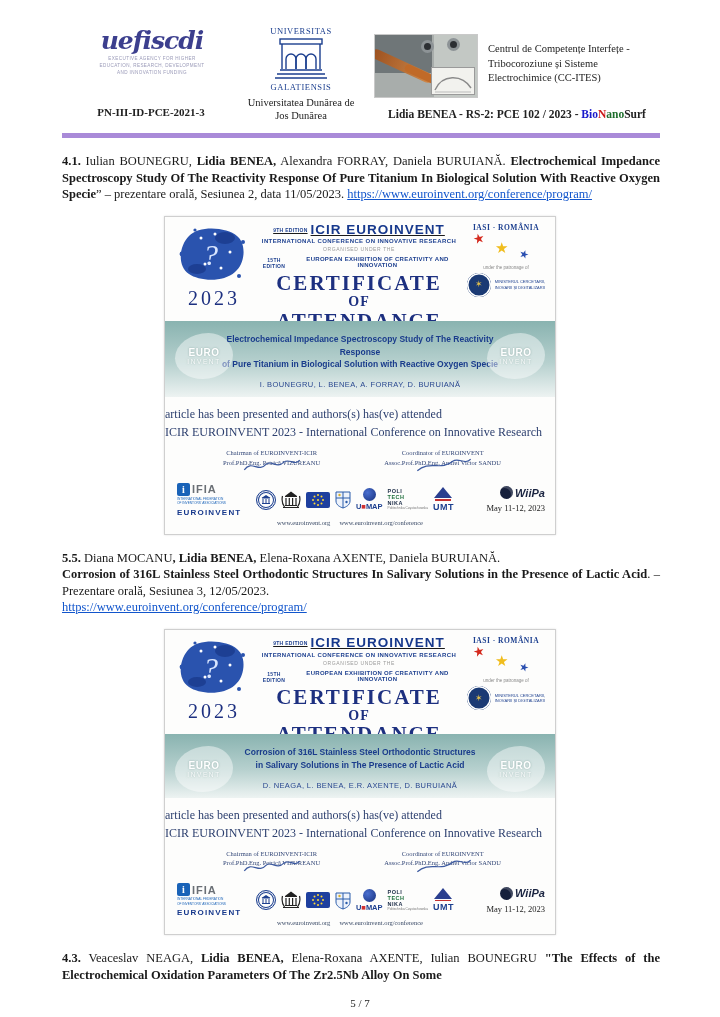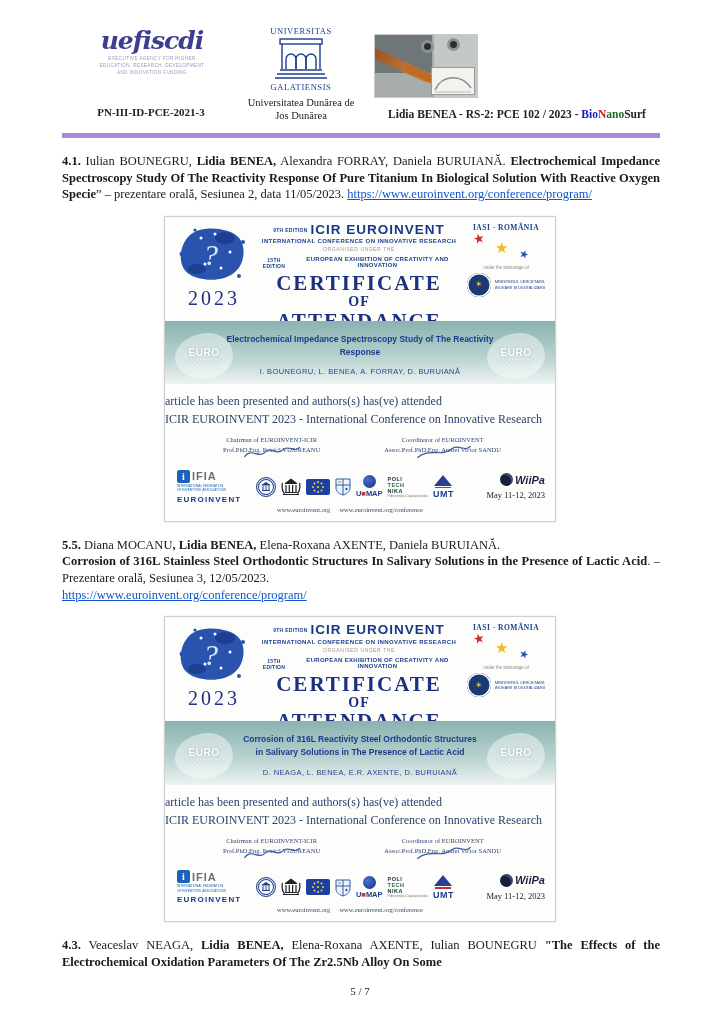--- a/index.html
+++ b/index.html
@@ -39,21 +39,21 @@
   .para { margin:15px 60px 0 62px; font-size:12.5px; line-height:1.33; text-align:justify; }
   .para b { font-weight:bold; }
   a.doclink { color:#1155cc; text-decoration:underline; cursor:pointer; }
 
   
   .cert { width:392px; margin:13px auto 0; background:#fdfdfc; border:1px solid #cfcfcf; box-shadow:0 0 2px rgba(0,0,0,.12); }
   .cert-top { position:relative; height:104px; }
   .splash { position:absolute; left:10px; top:8px; }
   .year { position:absolute; left:14px; top:70px; width:70px; text-align:center; font-size:20px; color:#1d3080; letter-spacing:3px; font-family:"Liberation Serif", serif; }
   .ct-center { position:absolute; left:92px; right:94px; top:6px; text-align:center; }
-  .row-ed { display:flex; justify-content:center; align-items:flex-start; gap:3px; }
+  .row-ed { display:flex; justify-content:center; align-items:flex-start; gap:3px;text-decoration:underline; }
   .ed-label { font-family:"Liberation Sans", sans-serif; font-weight:bold; font-size:5px; color:#1c3f8f; margin-top:4px; letter-spacing:.3px; }
   .icir { font-family:"Liberation Sans", sans-serif; font-weight:bold; font-size:13.5px; color:#16388c; letter-spacing:1px; line-height:1; }
   .conf-sub { font-family:"Liberation Sans", sans-serif; font-weight:bold; font-size:6px; color:#1c3f8f; letter-spacing:.4px; margin-top:2px; }
   .organised { font-family:"Liberation Sans", sans-serif; font-size:5px; color:#9a9a9a; letter-spacing:.6px; margin:2px 0 1px; }
   .row-ed2 { display:flex; justify-content:center; gap:3px; }
   .exhib { font-family:"Liberation Sans", sans-serif; font-weight:bold; font-size:6px; color:#1c3f8f; letter-spacing:.3px; margin-top:3px; }
   .cert-word { font-weight:bold; font-size:21px; color:#1d3080; letter-spacing:2px; line-height:1.05; margin-top:3px; }
   .of-word { font-weight:bold; font-size:14px; color:#1d3080; letter-spacing:1px; line-height:1.1; }
   .att-word { font-weight:bold; font-size:21px; color:#1d3080; letter-spacing:2px; line-height:1.05; }
 
@@ -159,20 +159,25 @@
       <div class="ph-copper1"></div>
       <div class="ph-copper2"></div>
       <div class="ph-graph">
         <svg width="42" height="26" viewBox="0 0 42 26">
           <path d="M3 22 C10 6 30 6 39 20" fill="none" stroke="#8a8a8a" stroke-width="1.4"></path>
           <path d="M3 24 h36" stroke="#bbb" stroke-width="1"></path>
         </svg>
       </div>
     </div>
 
+    <div class="center-text">
+      <div>Centrul de Competențe Interfețe -</div>
+      <div>Tribocoroziune și Sisteme</div>
+      <div>Electrochimice (CC-ITES)</div>
+    </div>
 
     <div class="proj-line"><span>Lidia BENEA - RS-2: PCE 102 / 2023 - </span><span class="c-bio">Bio</span><span class="c-n">N</span><span class="c-ano">ano</span><span class="c-surf">Surf</span></div>
   </div>
 
   <div class="divider"></div>
 
   <div class="para"><b>4.1.</b><span> Iulian BOUNEGRU, </span><b>Lidia BENEA,</b><span> Alexandra FORRAY, Daniela BURUIANĂ. </span><b>Electrochemical Impedance Spectroscopy Study Of The Reactivity Response Of Pure Titanium In Biological Solution With Reactive Oxygen Specie</b><span>” – prezentare orală, Sesiunea 2, data 11/05/2023. </span><a class="doclink">https://www.euroinvent.org/conference/program/</a></div>
 
   <div class="cert">
     <div class="cert-top">
@@ -233,20 +238,21 @@
       <div class="euro-blob euro-left">
         <div class="euro-t1">EURO</div>
         <div class="euro-t2">INVENT</div>
       </div>
       <div class="euro-blob euro-right">
         <div class="euro-t1">EURO</div>
         <div class="euro-t2">INVENT</div>
       </div>
       <div class="band-title">
         <div>Electrochemical Impedance Spectroscopy Study of The Reactivity Response</div>
+        <div>of Pure Titanium in Biological Solution with Reactive Oxygen Specie</div>
       </div>
       <div class="band-authors">I. BOUNEGRU, L. BENEA, A. FORRAY, D. BURUIANĂ</div>
     </div>
 
     <div class="attended">
       <div>article has been presented and authors(s) has(ve) attended</div>
       <div>ICIR EUROINVENT 2023 - International Conference on Innovative Research</div>
     </div>
 
     <div class="signs">
@@ -390,21 +396,21 @@
     <div class="band">
       <div class="euro-blob euro-left">
         <div class="euro-t1">EURO</div>
         <div class="euro-t2">INVENT</div>
       </div>
       <div class="euro-blob euro-right">
         <div class="euro-t1">EURO</div>
         <div class="euro-t2">INVENT</div>
       </div>
       <div class="band-title">
-        <div>Corrosion of 316L Reactivity Steel Orthodontic Structures</div>
+        <div>Corrosion of 316L Stainless Steel Orthodontic Structures</div>
         <div>in Salivary Solutions in The Presence of Lactic Acid</div>
       </div>
       <div class="band-authors">D. NEAGA, L. BENEA, E.R. AXENTE, D. BURUIANĂ</div>
     </div>
 
     <div class="attended">
       <div>article has been presented and authors(s) has(ve) attended</div>
       <div>ICIR EUROINVENT 2023 - International Conference on Innovative Research</div>
     </div>
 

